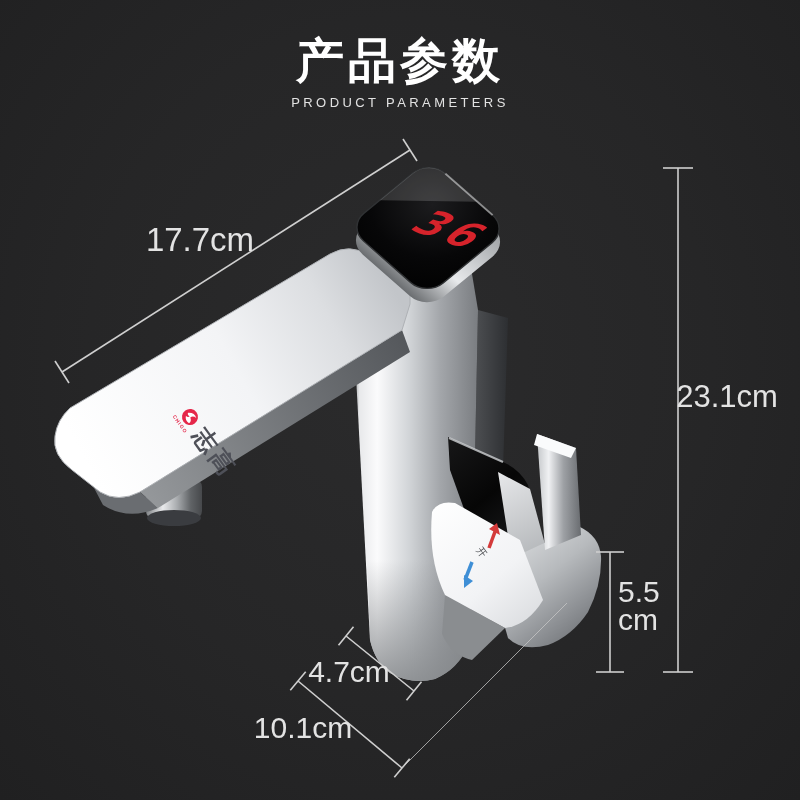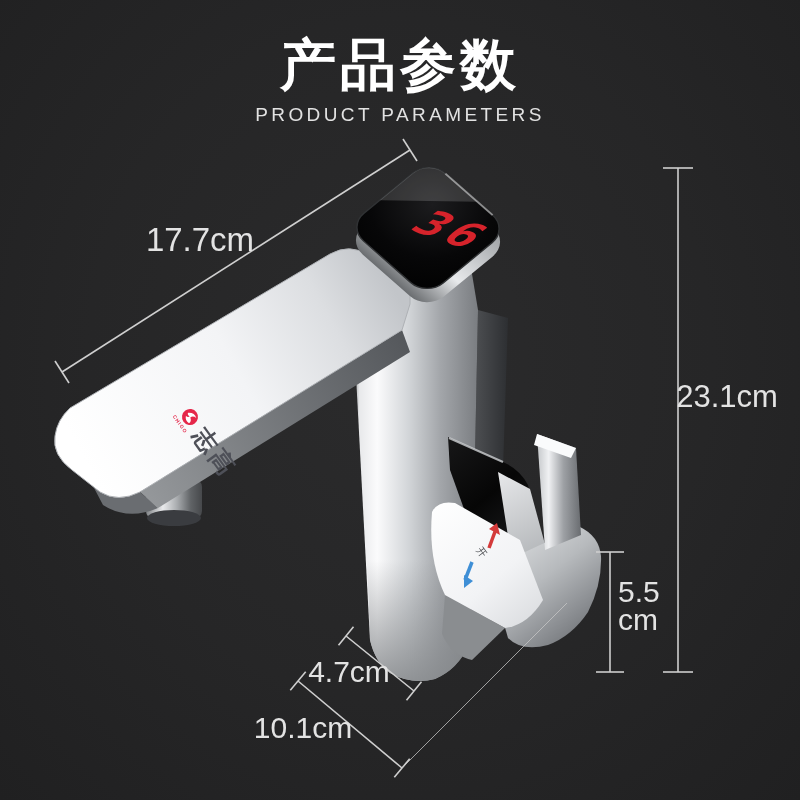--- a/index.html
+++ b/index.html
@@ -5,25 +5,25 @@
   html,body{margin:0;padding:0;}
   body{
     width:800px;height:800px;overflow:hidden;
     background:radial-gradient(ellipse at 50% 45%, #2b2b2c 0%, #262627 55%, #202021 100%);
     font-family:"Liberation Sans","DejaVu Sans",sans-serif;
     position:relative;
   }
   .stage{position:absolute;inset:0;width:800px;height:800px;}
   header{position:absolute;top:34px;left:0;width:800px;text-align:center;}
   .page-title{
-    margin:0;color:#ffffff;font-size:56px;font-weight:700;letter-spacing:4px;
+    margin:0;color:#ffffff;font-size:48px;font-weight:700;letter-spacing:4px;
     font-family:"DejaVu Sans","Liberation Sans",sans-serif;line-height:1.1;
   }
   .page-subtitle{
-    margin-top:8px;color:#e2e2e2;font-size:19px;font-weight:400;letter-spacing:3.4px;
+    margin-top:8px;color:#e2e2e2;font-size:13px;font-weight:400;letter-spacing:3.4px;
   }
   svg.illustration{position:absolute;inset:0;}
   .dim-label{fill:#e3e3e3;font-weight:300;font-family:"Liberation Sans","DejaVu Sans",sans-serif;}
   .dim-line{stroke:#cfcfcf;stroke-width:1.6;fill:none;}
   .dim-tick{stroke:#cfcfcf;stroke-width:1.6;}
   .digits{
     font-family:"DejaVu Sans Mono","Liberation Mono",monospace;
     font-weight:700;font-size:46px;letter-spacing:5px;fill:#d6232b;
   }
   .brand-cn{font-family:"DejaVu Sans","Liberation Sans",sans-serif;font-size:24px;font-weight:700;fill:#4e5058;letter-spacing:3px;}

